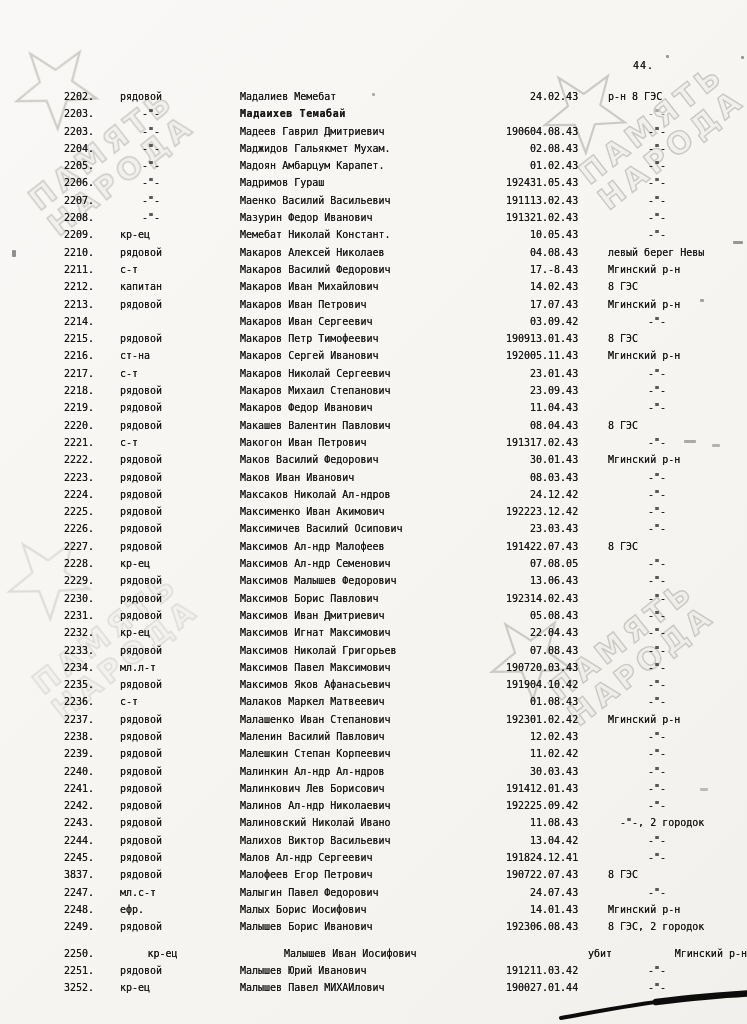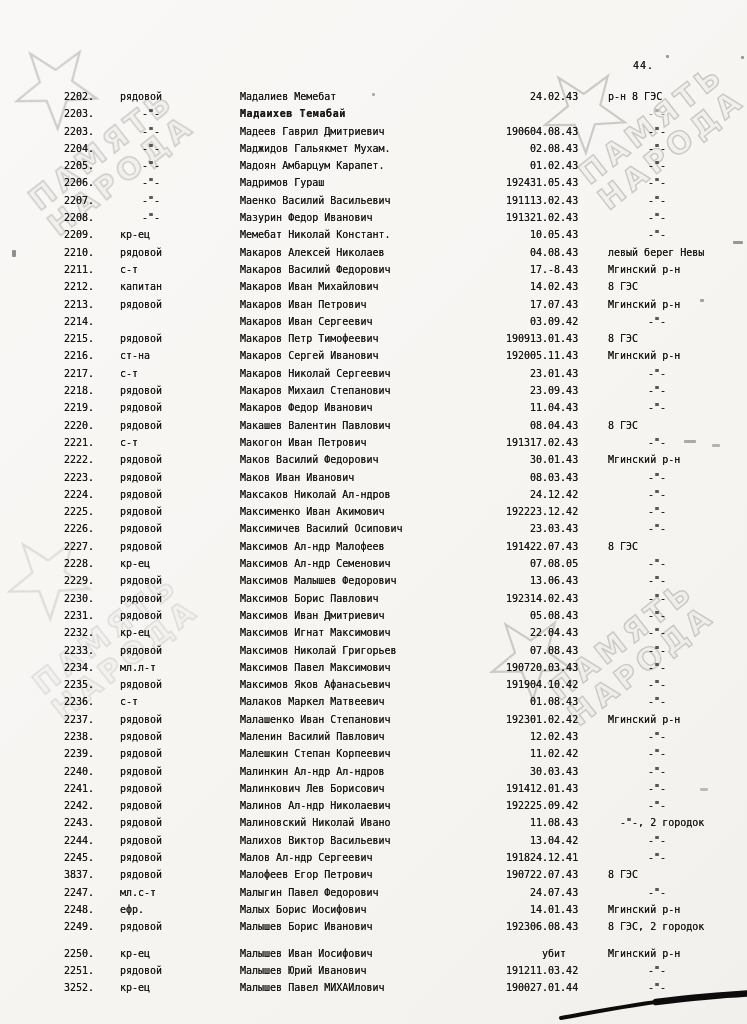--- a/index.html
+++ b/index.html
@@ -24,21 +24,21 @@
   .c-num{width:56px;}
   .c-rank{width:92px;}
   .c-name{width:246px;margin-left:28px;}
   .c-year{width:44px;text-align:right;}
   .c-date{width:78px;}
   .c-loc{flex:1;}
   .c-rank.ditto{padding-left:22px;}
   .c-loc.ditto{padding-left:40px;}
   .row.smudged .c-name{font-weight:bold;filter:blur(.55px);letter-spacing:.6px;}
   .row.smudged .c-loc{opacity:.45;}
-  .row.gap{margin-top:9px;}
+  .row.gap{margin-top:9px;gap:44px;}
   svg.layer{position:absolute;left:0;top:0;pointer-events:none;}
   .wm-text{
     font-family:"DejaVu Sans","Liberation Sans",sans-serif;font-weight:bold;
     font-size:30px;letter-spacing:5px;text-anchor:middle;
     fill:rgba(215,213,208,.18);stroke:#c6c4bf;stroke-width:1.4;
   }
   .wm-star{fill:none;stroke:#c8c6c1;stroke-width:2.2;}
   .speck{position:absolute;background:#3a3a3a;border-radius:1px;}
 </style>
 </head>

